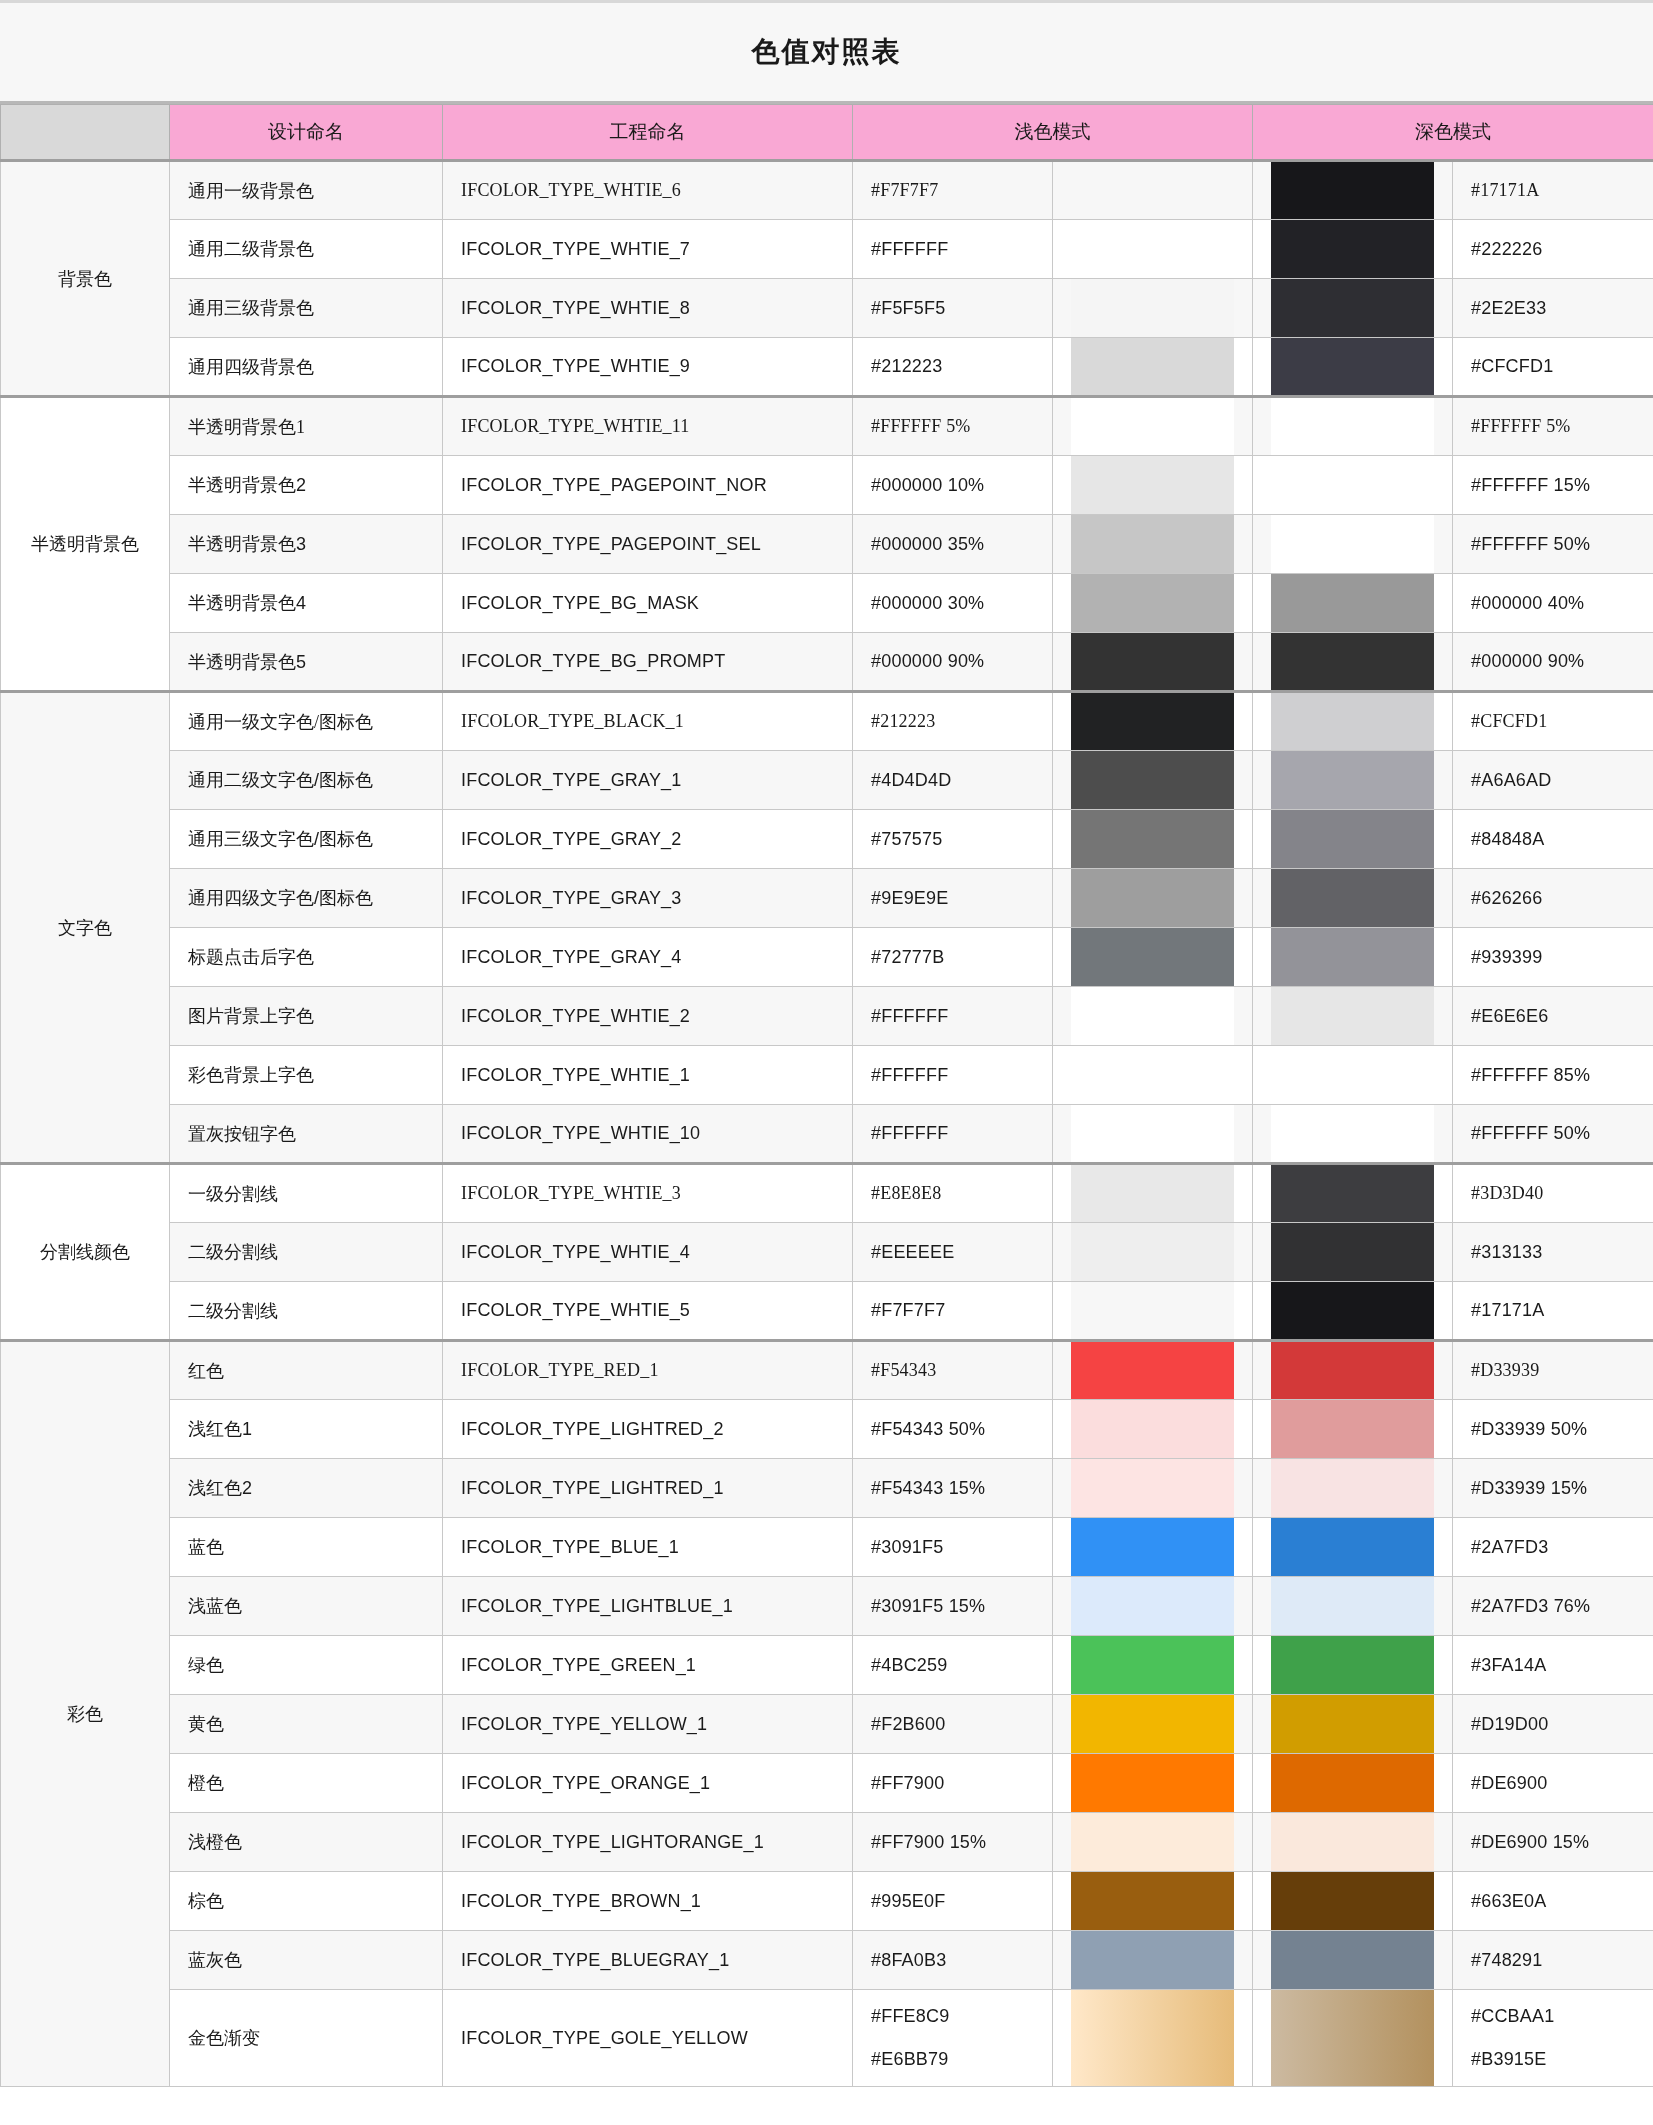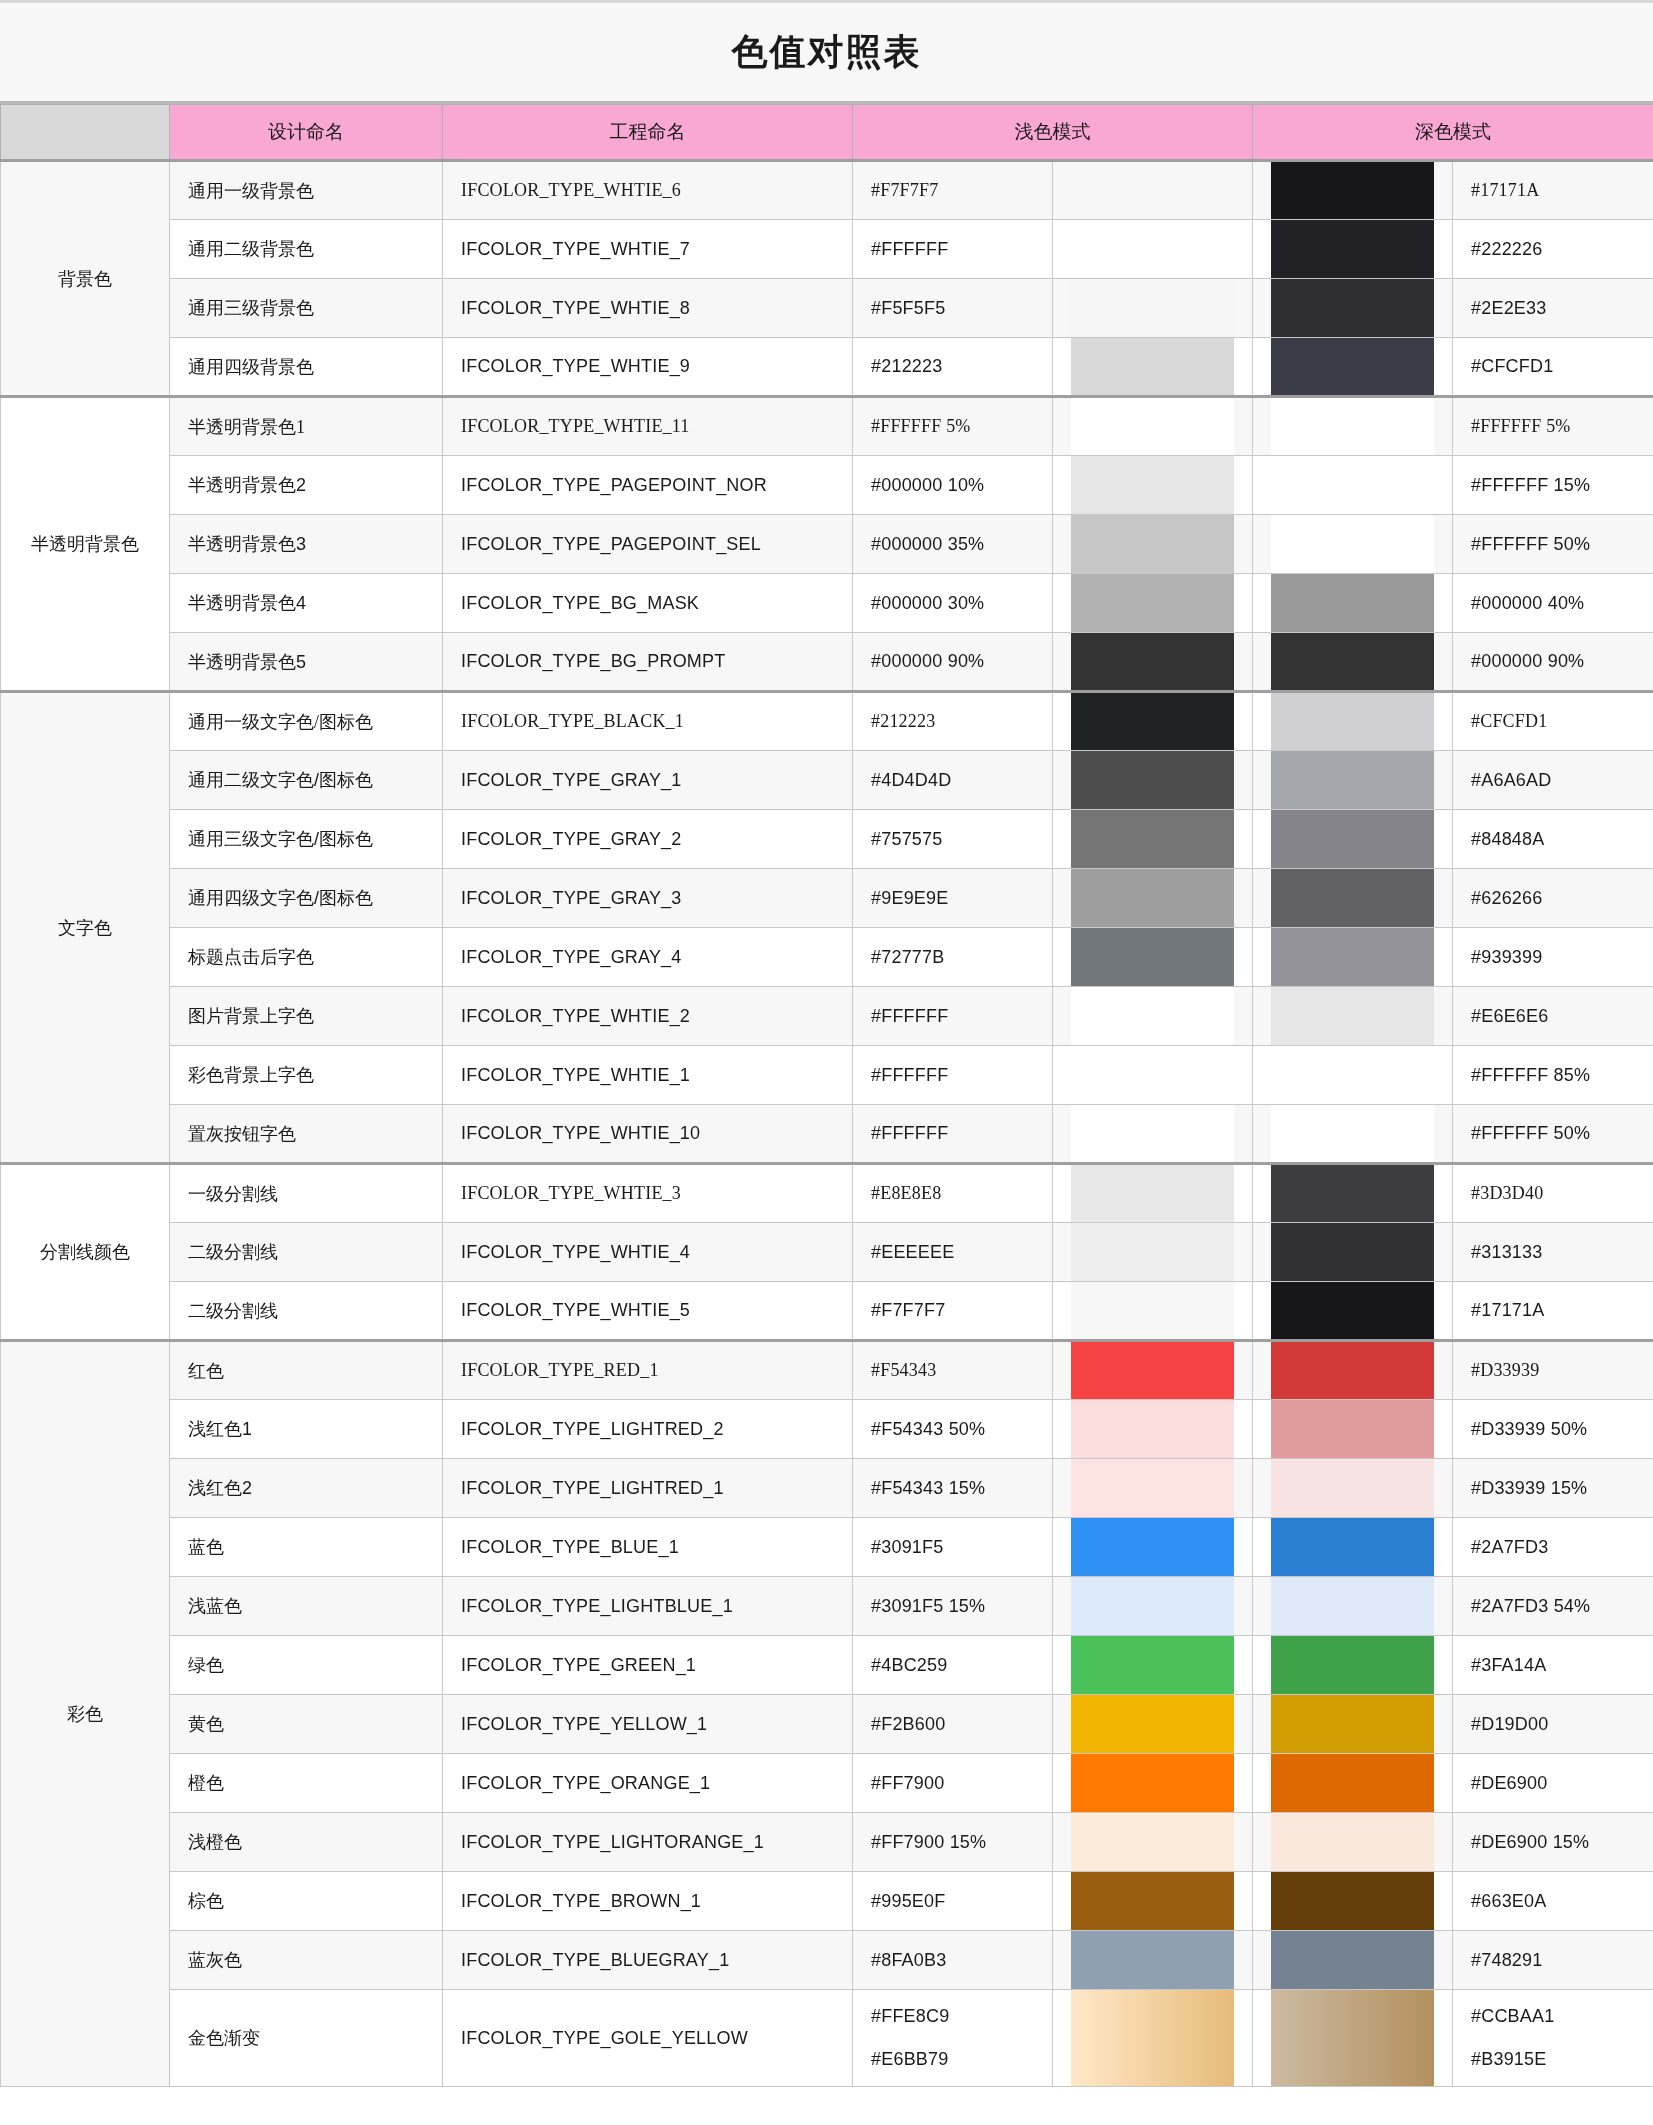--- a/index.html
+++ b/index.html
@@ -20,21 +20,21 @@
     height: 104px;
     background: #f7f7f7;
     border-bottom: 3px solid #b8b8b8;
     border-top: 3px solid #d8d8d8;
     display: flex;
     align-items: center;
     justify-content: center;
     box-sizing: border-box;
   }
   .title-bar .title-text {
-    font-size: 36px;
+    font-size: 28px;
     font-weight: bold;
     color: #1a1a1a;
     letter-spacing: 2px;
   }
   table.color-table {
     border-collapse: collapse;
     width: 1653px;
     table-layout: fixed;
   }
   table.color-table col.c-group   { width: 169px; }
@@ -426,21 +426,21 @@
         <tr class="alt">
           <td class="name-cell">浅蓝色</td>
           <td class="eng-cell">IFCOLOR_TYPE_LIGHTBLUE_1</td>
           <td class="hex-cell">#3091F5 15%</td>
           <td class="swatch-cell">
             <span class="sw" style="background:#DCEAFB"></span>
           </td>
           <td class="swatch-cell">
             <span class="sw" style="background:#DEEAF7"></span>
           </td>
-          <td class="hex-cell">#2A7FD3 54%</td>
+          <td class="hex-cell">#2A7FD3 76%</td>
         </tr>
         <tr class="">
           <td class="name-cell">绿色</td>
           <td class="eng-cell">IFCOLOR_TYPE_GREEN_1</td>
           <td class="hex-cell">#4BC259</td>
           <td class="swatch-cell">
             <span class="sw" style="background:#4BC259"></span>
           </td>
           <td class="swatch-cell">
             <span class="sw" style="background:#3FA14A"></span>

